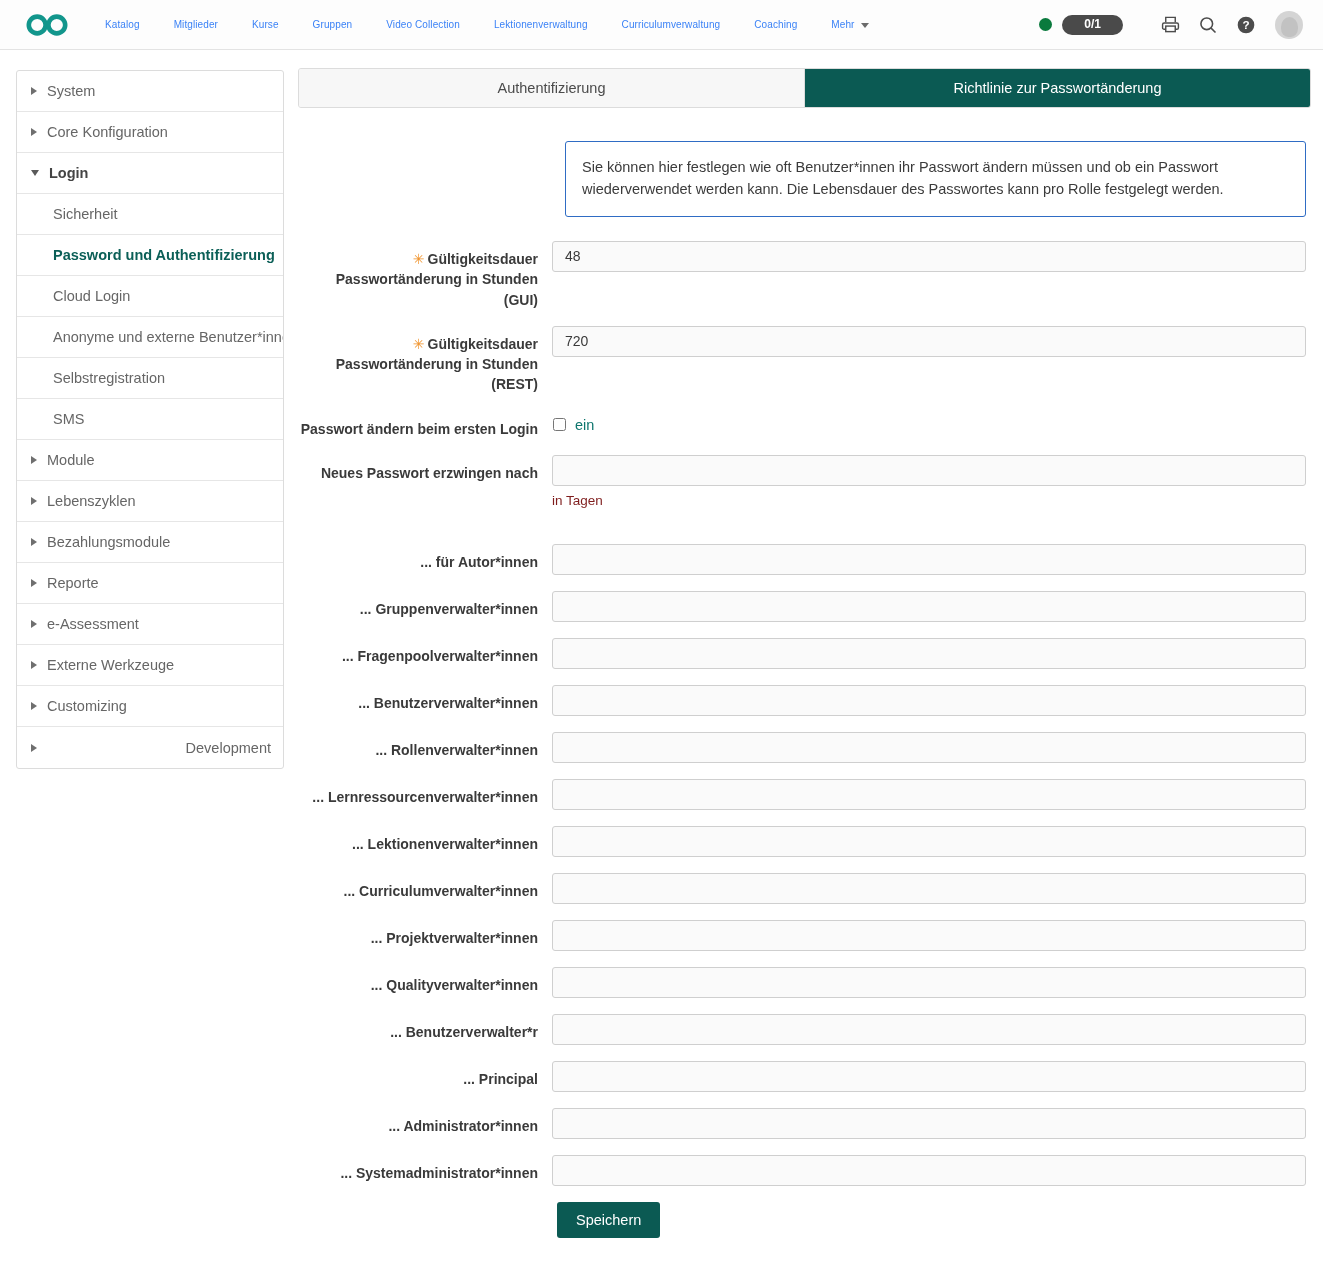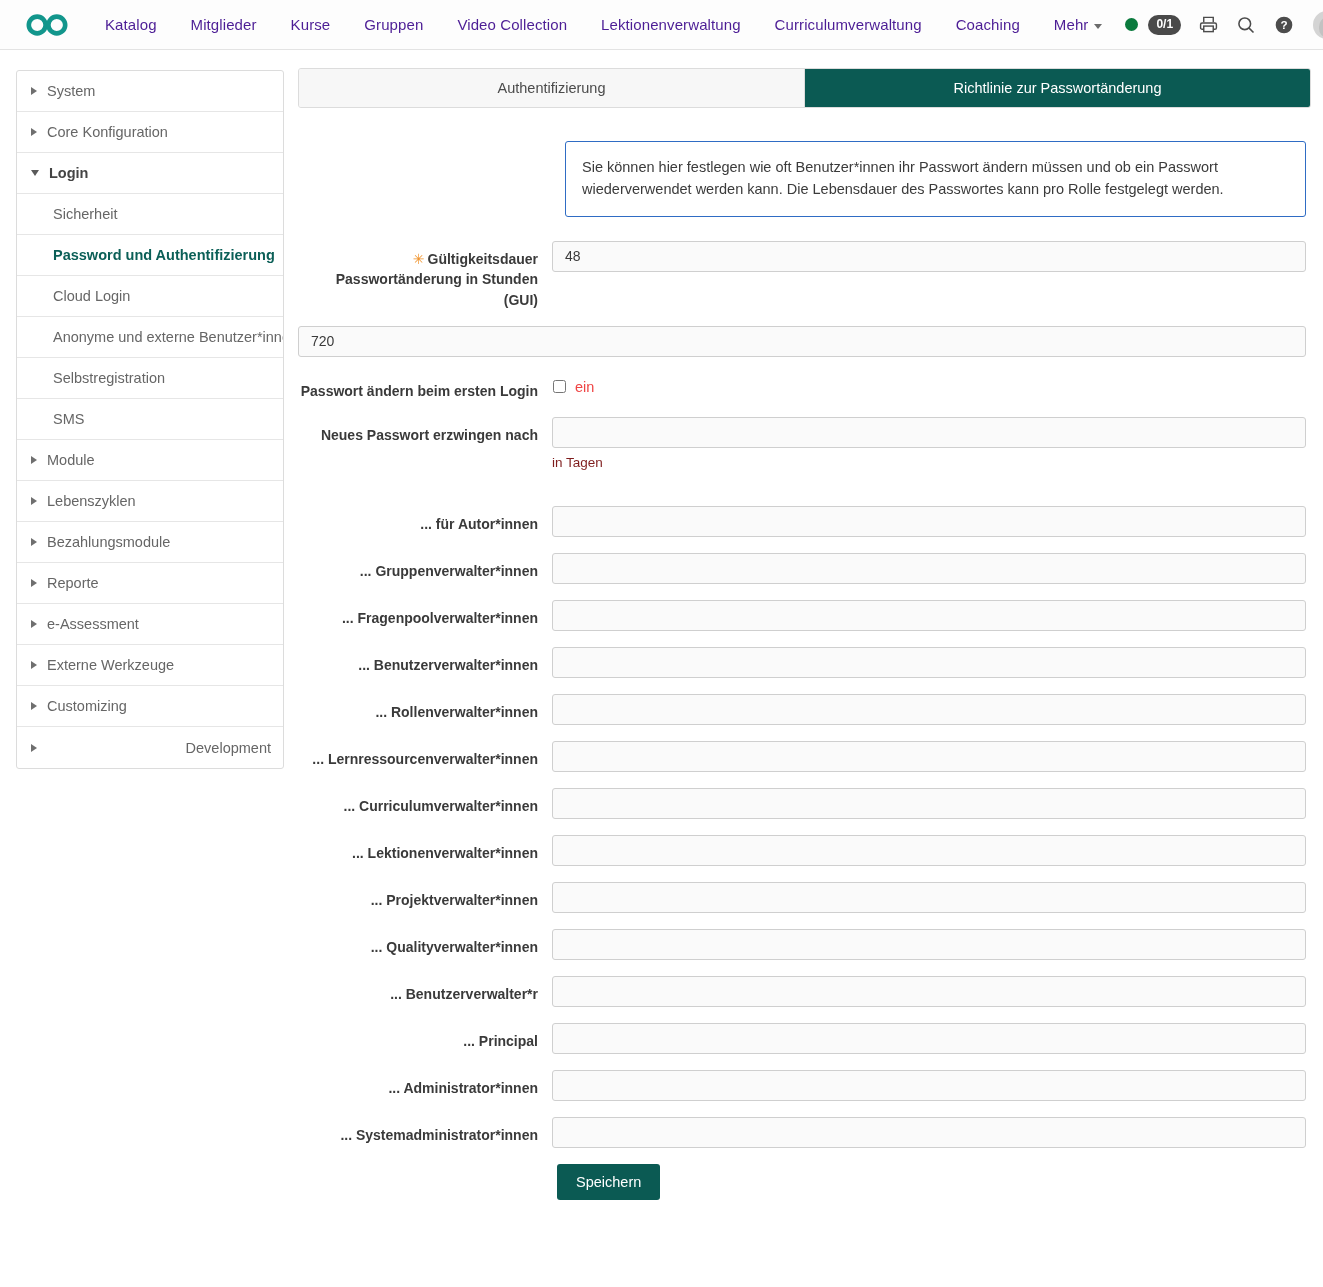--- a/index.html
+++ b/index.html
@@ -18,22 +18,22 @@
     background: #fdfdfd;
     border-bottom: 1px solid #e3e3e3;
     display: flex;
     align-items: center;
     padding: 0 14px 0 24px;
     position: relative;
   }
   .logo { width: 46px; height: 28px; flex: 0 0 auto; margin-right: 18px; }
   .nav { display: flex; align-items: center; gap: 0px; }
   .nav-item {
-    font-size: 15px;
-    color: #4c1d95;
+    font-size: 10px;
+    color: #3b82f6;
     padding: 6px 17px;
     white-space: nowrap;
     cursor: pointer;
     letter-spacing: .1px;
   }
   .caret-down {
     display: inline-block;
     width: 0; height: 0;
     border-left: 4px solid transparent;
     border-right: 4px solid transparent;
@@ -52,23 +52,23 @@
     width: 13px; height: 13px; border-radius: 50%;
     background: #0a7a3d;
     margin: 0 10px 0 6px;
   }
   .count-badge {
     background: #4a4a4a;
     color: #ffffff;
     font-size: 12px;
     font-weight: bold;
     border-radius: 11px;
-    padding: 2px 8px 3px;
+    padding: 2px 22px 3px;
     line-height: 15px;
-    margin-right: 8px;
+    margin-right: 28px;
   }
   .ticon {
     width: 30px; height: 30px;
     display: flex; align-items: center; justify-content: center;
     cursor: pointer;
     margin: 0 4px;
   }
   .avatar {
     width: 28px; height: 28px;
     border-radius: 50%;
@@ -209,21 +209,21 @@
     margin-top: 7px;
   }
   .checkwrap {
     display: flex;
     align-items: center;
     padding-top: 6px;
   }
   .checkwrap input[type=checkbox] {
     width: 13px; height: 13px; margin: 0 9px 0 1px; cursor: pointer;
   }
-  .checkwrap label { font-size: 14.5px; color: #ef4444; cursor: pointer; }
+  .checkwrap label { font-size: 14.5px; color: #0f766e; cursor: pointer; }
 
   .btn-save {
     margin-left: 259px;
     background: #0b5a53;
     color: #ffffff;
     border: none;
     border-radius: 3px;
     font-size: 14.5px;
     font-family: "Liberation Sans", sans-serif;
     padding: 10px 19px;
@@ -359,20 +359,21 @@
     <div class="infobox">Sie können hier festlegen wie oft Benutzer*innen ihr Passwort ändern müssen und ob ein Passwort wiederverwendet werden kann. Die Lebensdauer des Passwortes kann pro Rolle festgelegt werden.</div>
 
     <div class="form">
 
       <div class="frow">
         <div class="flabel"><span class="req-star">✳</span><span>Gültigkeitsdauer Passwortänderung in Stunden (GUI)</span></div>
         <div class="fctrl"><input class="finput" type="text" value="48" style=""></div>
       </div>
 
       <div class="frow">
+        <div class="flabel"><span class="req-star">✳</span><span>Gültigkeitsdauer Passwortänderung in Stunden (REST)</span></div>
         <div class="fctrl"><input class="finput" type="text" value="720" style=""></div>
       </div>
 
       <div class="frow">
         <div class="flabel">Passwort ändern beim ersten Login</div>
         <div class="fctrl">
           <div class="checkwrap">
             <input type="checkbox" id="cb1" style="">
             <label for="cb1">ein</label>
           </div>
@@ -407,25 +408,25 @@
       </div>
       <div class="frow">
         <div class="flabel">... Rollenverwalter*innen</div>
         <div class="fctrl"><input class="finput" type="text" value="" style=""></div>
       </div>
       <div class="frow">
         <div class="flabel">... Lernressourcenverwalter*innen</div>
         <div class="fctrl"><input class="finput" type="text" value="" style=""></div>
       </div>
       <div class="frow">
+        <div class="flabel">... Lektionenverwalter*innen</div>
+        <div class="fctrl"><input class="finput" type="text" value="" style=""></div>
+      </div>
+      <div class="frow">
         <div class="flabel">... Curriculumverwalter*innen</div>
-        <div class="fctrl"><input class="finput" type="text" value="" style=""></div>
-      </div>
-      <div class="frow">
-        <div class="flabel">... Lektionenverwalter*innen</div>
         <div class="fctrl"><input class="finput" type="text" value="" style=""></div>
       </div>
       <div class="frow">
         <div class="flabel">... Projektverwalter*innen</div>
         <div class="fctrl"><input class="finput" type="text" value="" style=""></div>
       </div>
       <div class="frow">
         <div class="flabel">... Qualityverwalter*innen</div>
         <div class="fctrl"><input class="finput" type="text" value="" style=""></div>
       </div>

